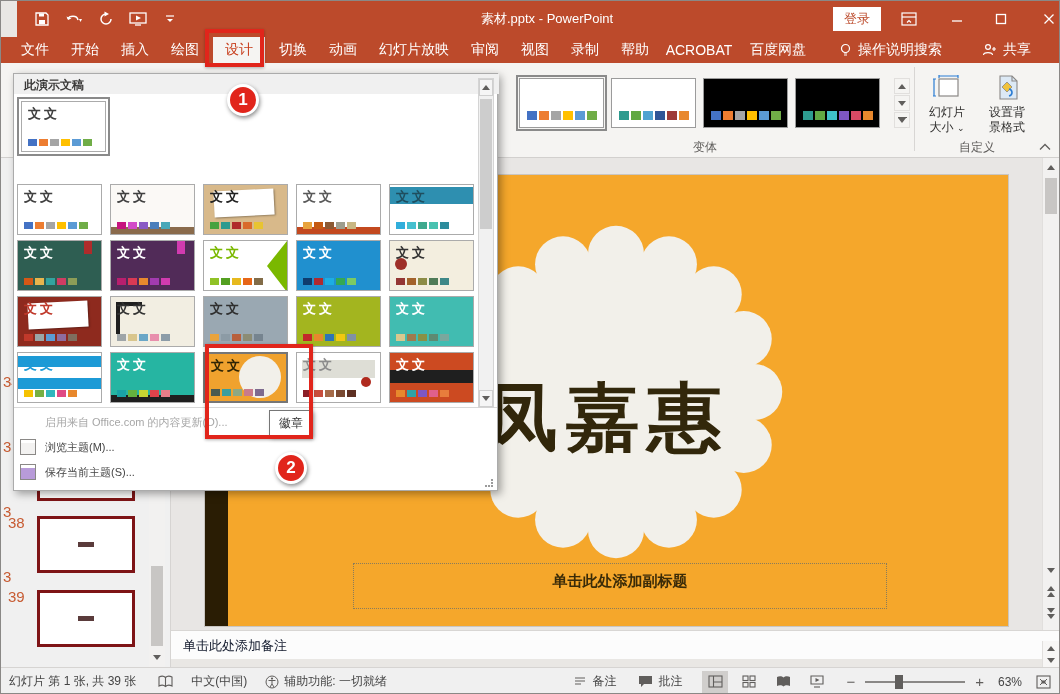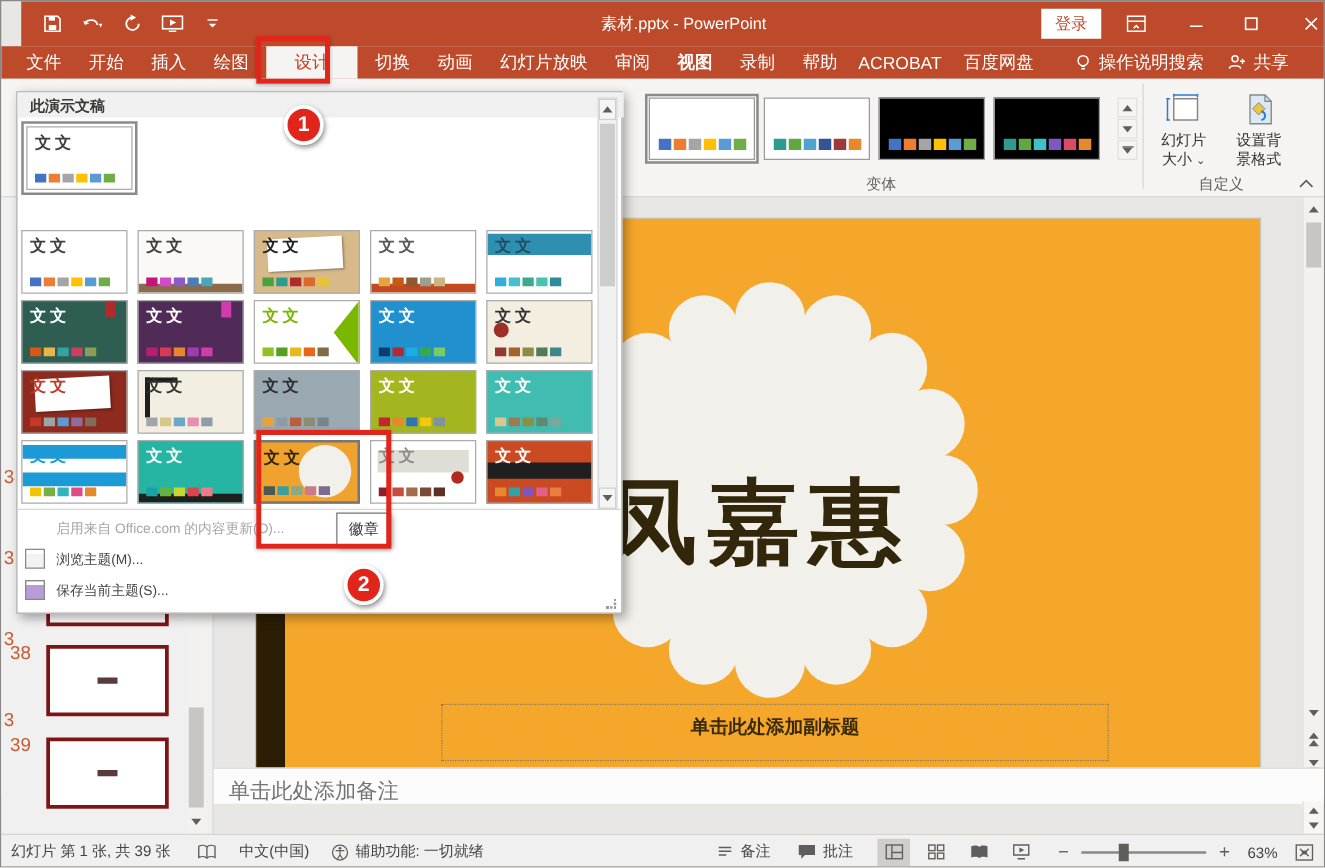--- a/index.html
+++ b/index.html
@@ -50,21 +50,21 @@
   #slide { position:absolute; left:204px; top:17px; width:803px; height:451px; background:#F5A72B; box-shadow:0 0 0 1px #C9C6C2; }
   #slide-stripe { position:absolute; left:0; top:0; width:23px; height:451px; background:#2A1D04; }
   #badge-svg { position:absolute; left:236px; top:42px; }
   #slide-title { position:absolute; left:0; top:194px; width:803px; text-align:center; font-family:"DejaVu Serif", serif; font-weight:bold; font-size:74px; letter-spacing:8px; color:#32270B; }
   #subtitle-box { position:absolute; left:148px; top:388px; width:534px; height:46px; border:1px dotted #8A7C5A; text-align:center; padding-top:8px; font-family:"DejaVu Serif", serif; font-weight:bold; font-size:15px; color:#3A2B08; }
 
   .vscroll { position:absolute; background:#F2F1F0; border-left:1px solid #E1DFDD; }
   .sbtn { position:absolute; left:1px; width:14px; height:15px; display:flex; align-items:center; justify-content:center; flex-direction:column; gap:1px; }
   .sthumb { position:absolute; left:2px; width:12px; background:#C8C6C4; }
 
-  #notes-bar { position:absolute; left:170px; top:456px; width:890px; height:29px; background:#FCFCFC; border-top:1px solid #D8D6D4; font-size:17px; color:#737373; padding:6px 0 0 12px; }
+  #notes-bar { position:absolute; left:170px; top:472px; width:890px; height:29px; background:#FCFCFC; border-top:1px solid #D8D6D4; font-size:13px; color:#0f172a; padding:6px 0 0 12px; }
 
   
   #statusbar { position:absolute; left:0; top:666px; width:1060px; height:28px; background:#F0F0F0; border-top:1px solid #D6D4D2; display:flex; align-items:center; font-size:12px; color:#444; }
   #statusbar .sseg { display:flex; align-items:center; gap:5px; }
   .viewbtn { width:26px; height:22px; display:flex; align-items:center; justify-content:center; }
   .viewbtn.selected { background:#D0CECC; }
   #zoom-track { position:relative; width:100px; height:2px; background:#8A8886; }
   #zoom-thumb { position:absolute; left:30px; top:-6px; width:8px; height:14px; background:#605E5C; }
 
   
@@ -178,26 +178,26 @@
         </svg>
     </div>
   </div>
 
   <div id="tabrow">
 
     <div class="tab" style="width: 44px;">文件</div>
       <div class="tab" style="width: 44px;">开始</div>
       <div class="tab" style="width: 44px;">插入</div>
       <div class="tab" style="width: 44px;">绘图</div>
-      <div class="tab selected" style="width: 73px;">设计</div>
+      <div class="tab selected" style="width: 52px;">设计</div>
       <div class="tab" style="width: 44px;">切换</div>
       <div class="tab" style="width: 44px;">动画</div>
       <div class="tab" style="width: 86px;">幻灯片放映</div>
       <div class="tab" style="width: 44px;">审阅</div>
-      <div class="tab" style="width: 44px; font-weight: bold;">视图</div>
+      <div class="tab" style="width: 44px;">视图</div>
       <div class="tab" style="width: 44px;">录制</div>
       <div class="tab" style="width: 44px;">帮助</div>
       <div class="tab" style="width: 72px;">ACROBAT</div>
       <div class="tab" style="width: 74px;">百度网盘</div>
       <div id="tab-search">
       <span>
         <svg width="13" height="15" viewBox="0 0 13 15">
             <circle cx="6.5" cy="5.5" r="4" fill="none" stroke="#fff" stroke-width="1.2"></circle>
             <path d="M5 10 h3 M5 12 h3" stroke="#fff" stroke-width="1.1"></path>
           </svg>

